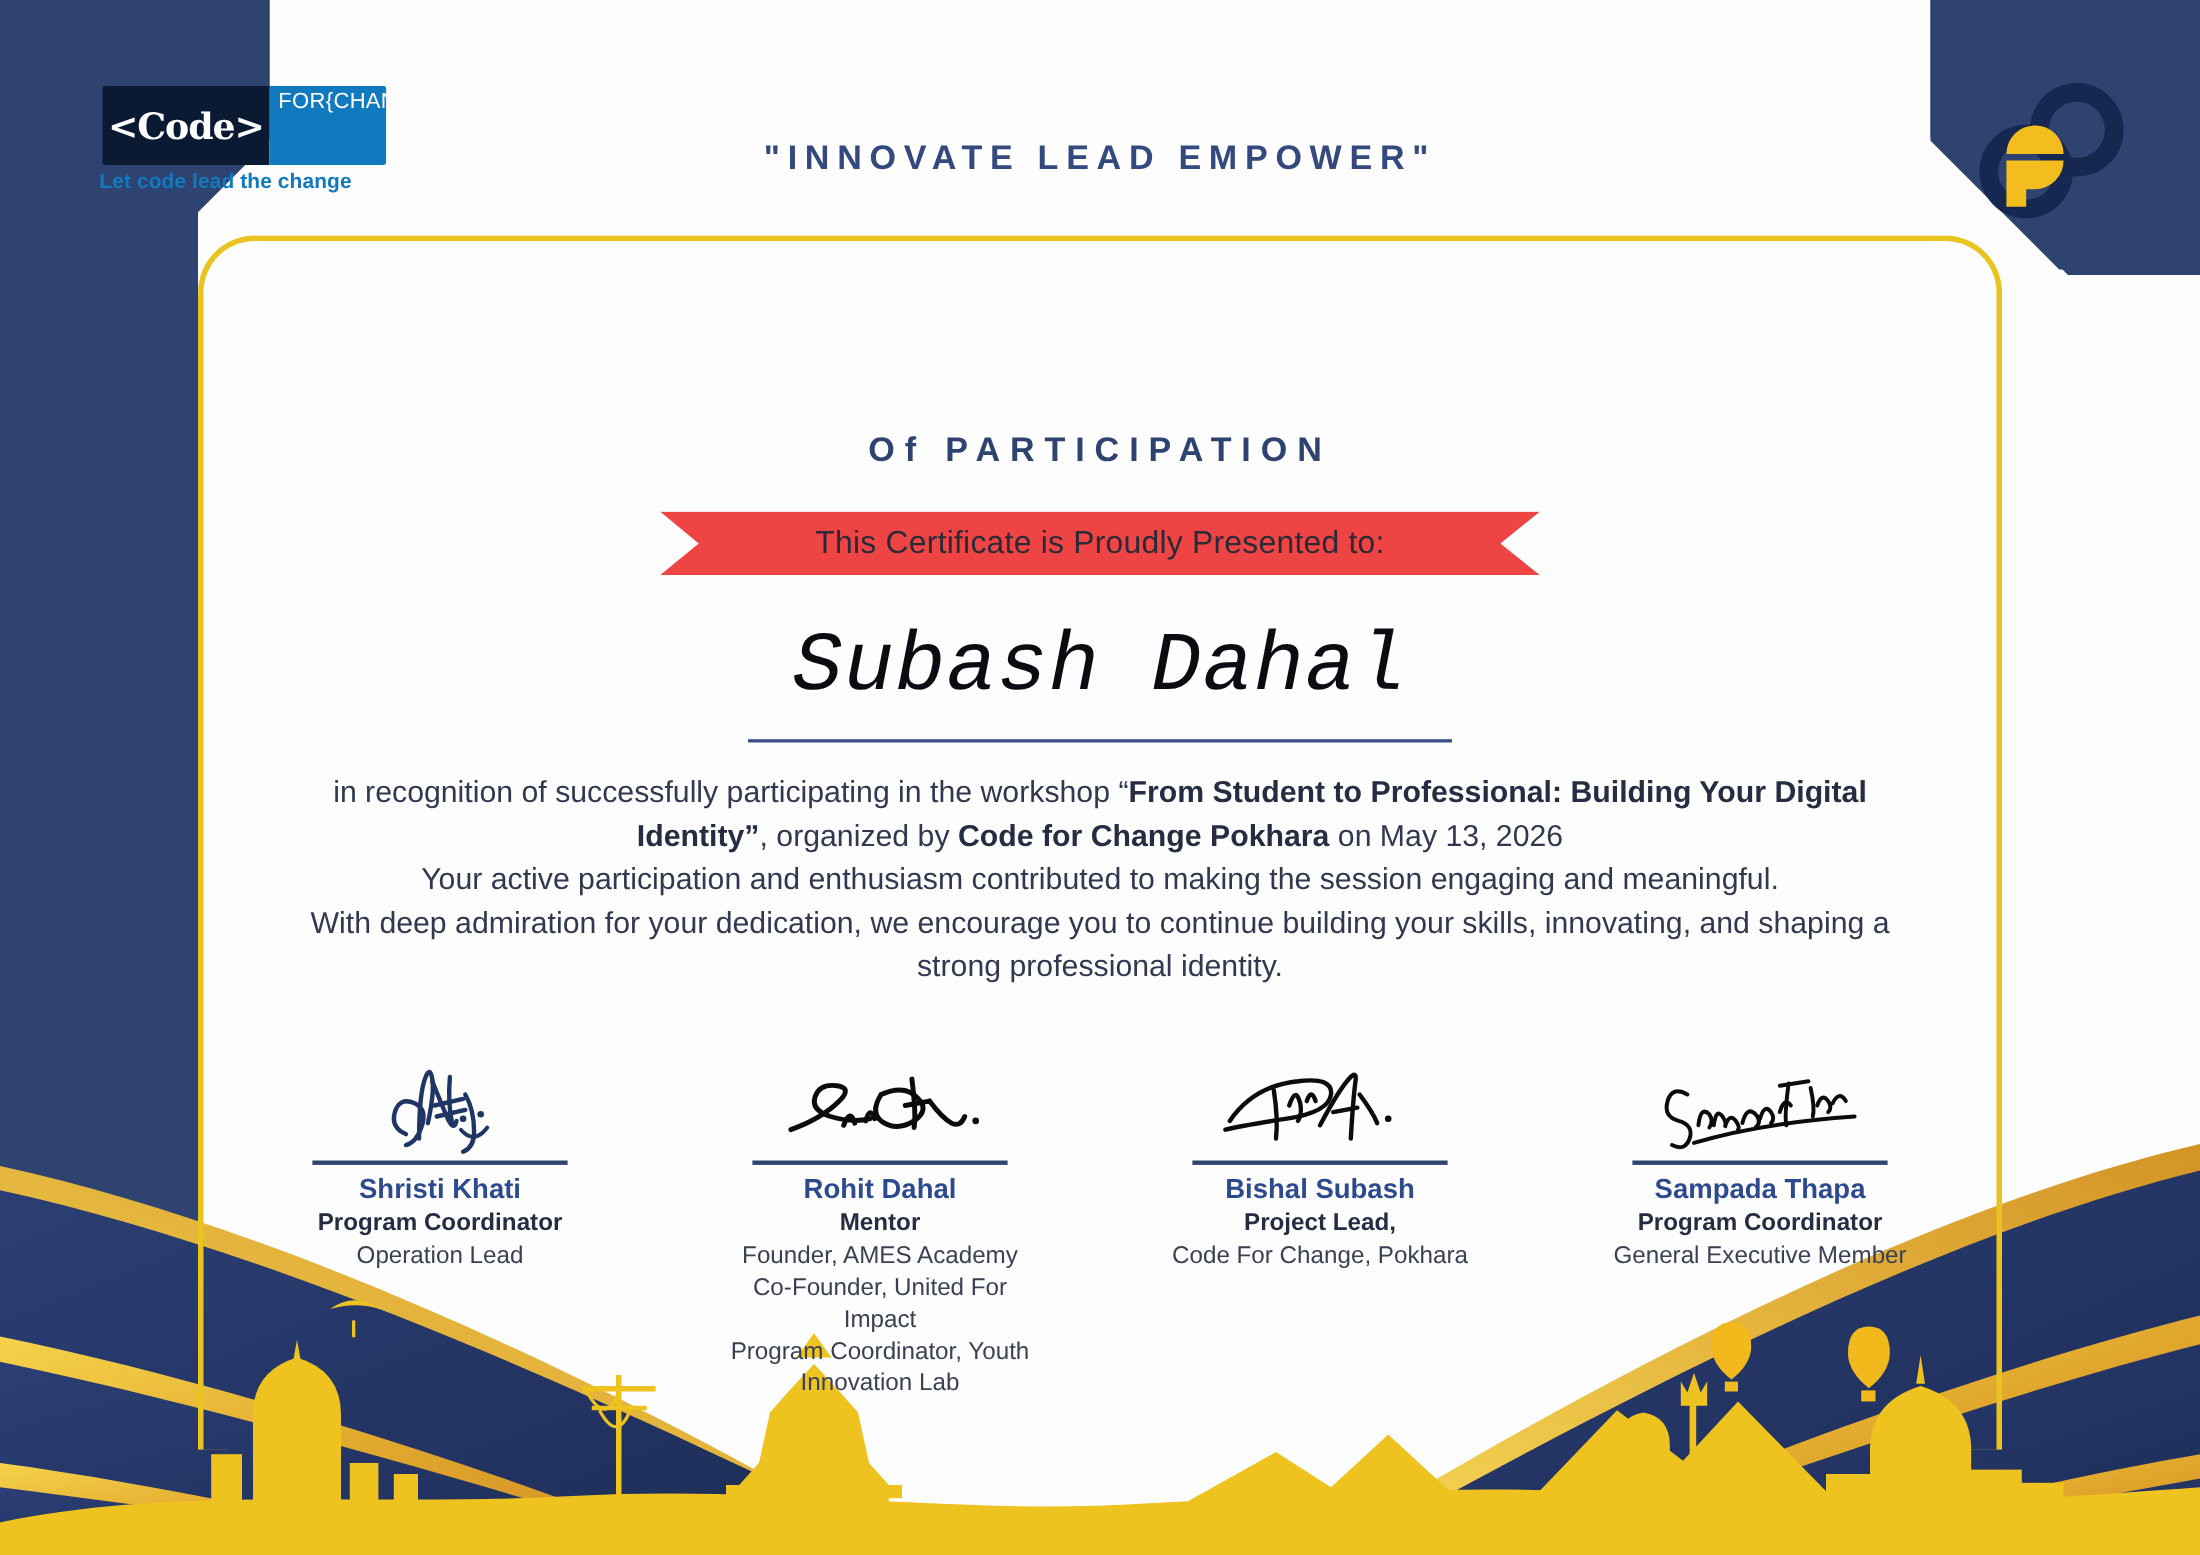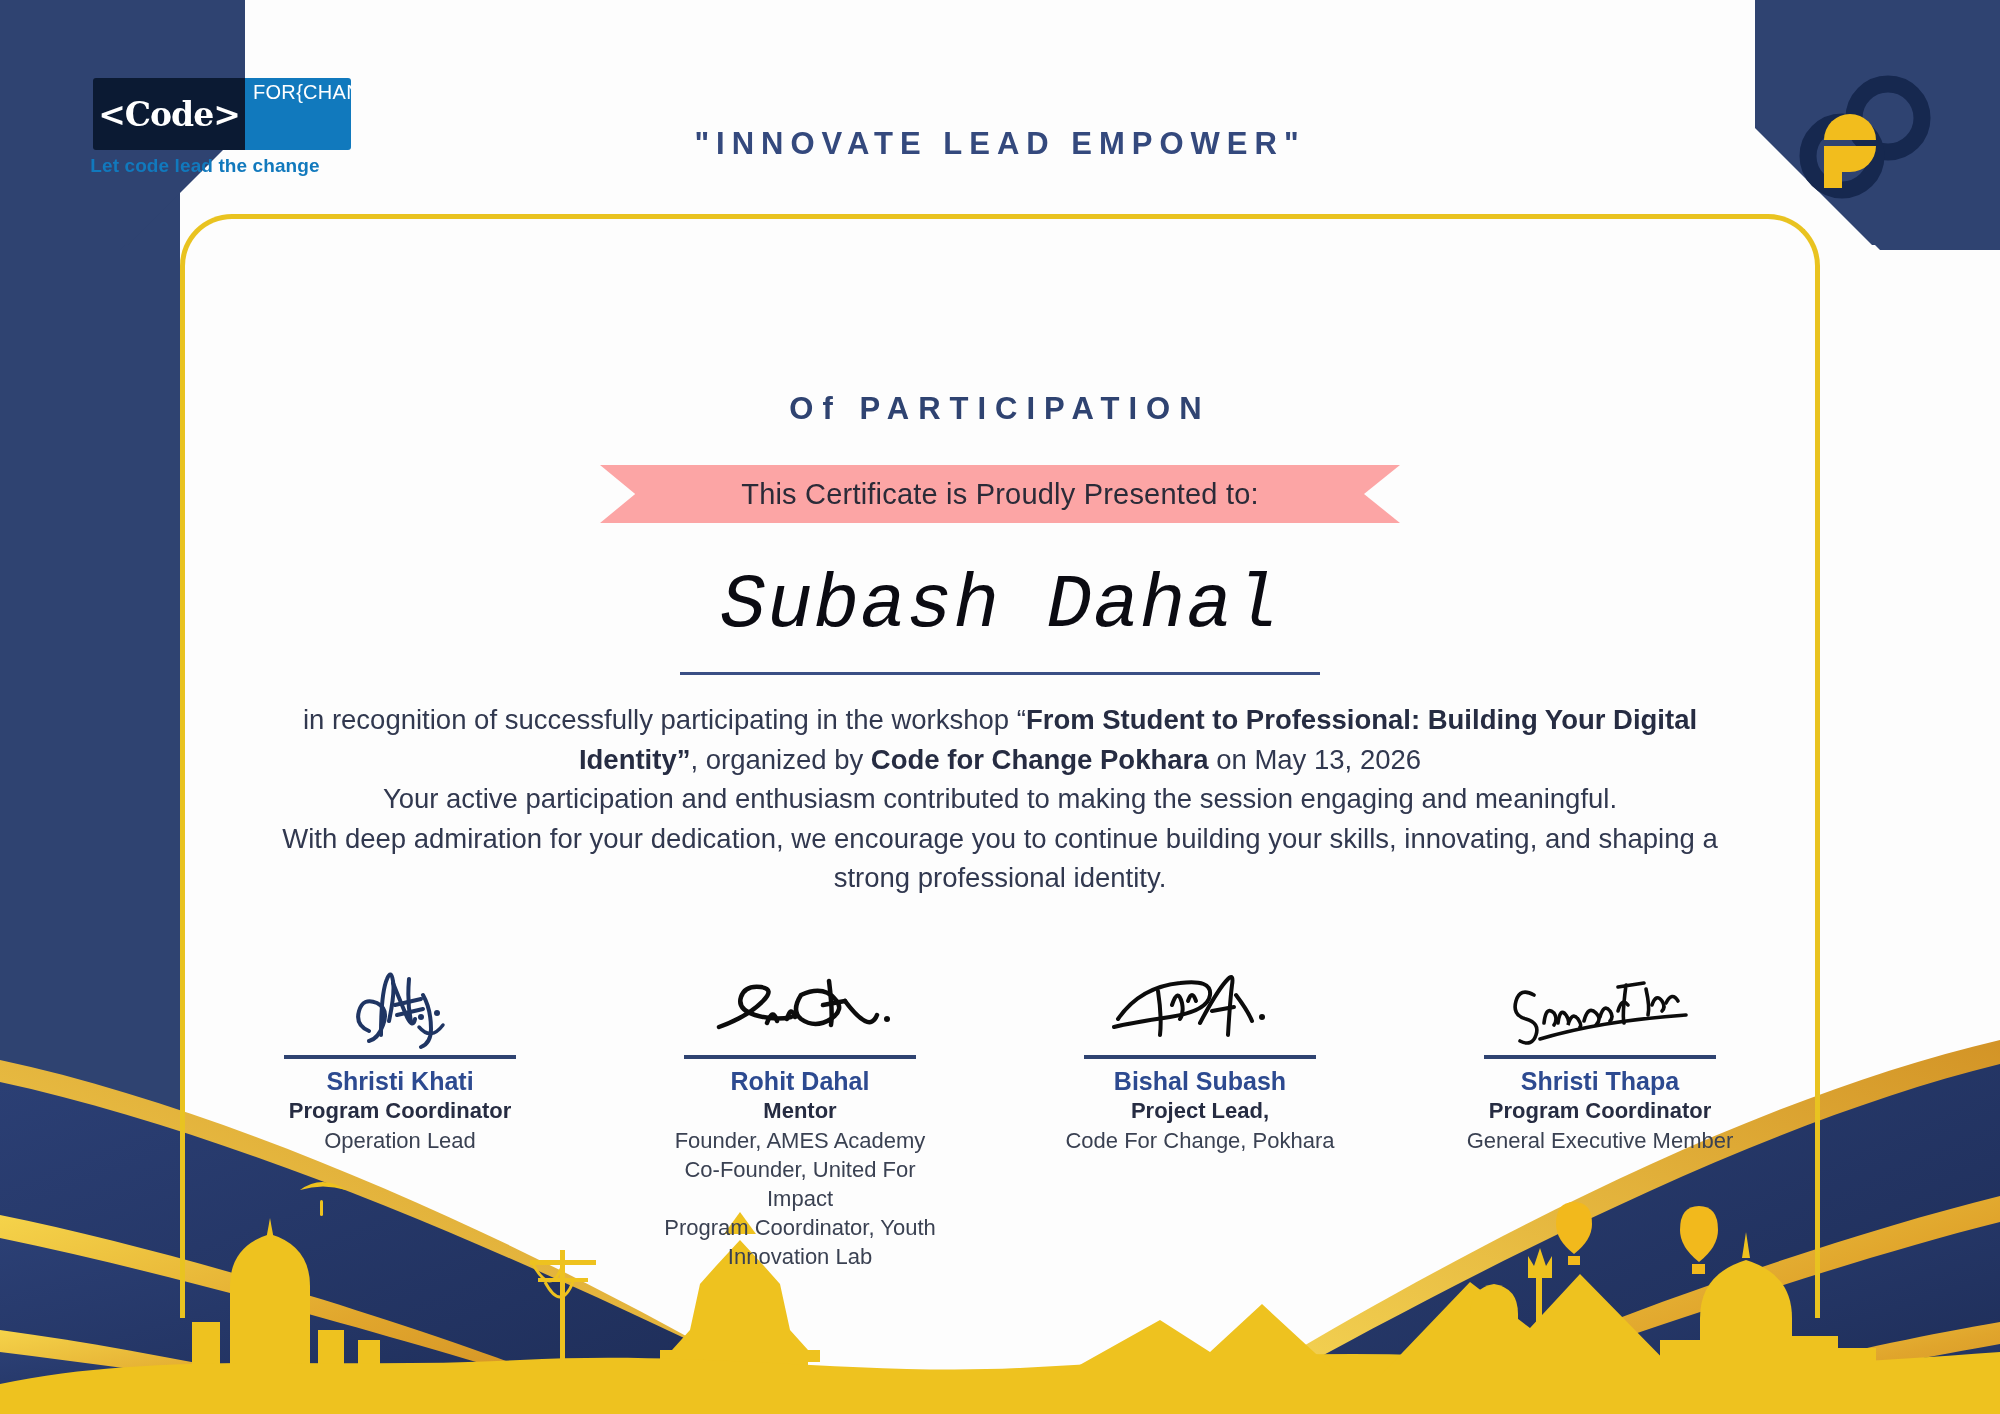--- a/index.html
+++ b/index.html
@@ -58,21 +58,21 @@
     font-family:"Liberation Sans",sans-serif;
   }
   .subtitle{
     position:absolute;left:0;right:0;top:391px;text-align:center;
     color:#2f4371;font-size:31px;font-weight:700;letter-spacing:9px;
   }
 
   
   .ribbon-wrap{position:absolute;left:0;right:0;top:465px;height:62px;display:flex;justify-content:center;}
   .ribbon{
-    position:relative;width:800px;height:58px;background:#fca5a5;
+    position:relative;width:800px;height:58px;background:#ef4444;
     display:flex;align-items:center;justify-content:center;
     clip-path:polygon(0 0,100% 0,100% 100%,0 100%,4.4% 50%);
     color:#2b2b38;font-size:29px;font-weight:400;
   }
   .ribbon::after{content:"";position:absolute;right:0;top:0;width:36px;height:100%;background:#fdfdfd;
     clip-path:polygon(100% 0,100% 100%,0 50%);}
   .ribbon-text{position:relative;z-index:2;font-family:"Liberation Sans",sans-serif;letter-spacing:.2px;}
 
   
   .recipient{
@@ -328,20 +328,20 @@
             <path d="M118,46 q4,-14 10,-6"></path>
             <path d="M126,20 q-4,30 -2,38 M118,22 l26,-4"></path>
             <path d="M146,24 q4,18 2,26"></path>
             <path d="M152,40 q4,-12 10,-4 q4,6 0,10"></path>
             <path d="M166,38 q6,-12 12,-2"></path>
             <path d="M40,74 q60,-18 146,-24"></path>
           </g>
         </svg>
       </div>
       <div class="sig-rule"></div>
-      <div class="sig-name">Shristi Thapa</div>
+      <div class="sig-name">Sampada Thapa</div>
       <div class="sig-role">Program Coordinator</div>
       <div class="sig-org">General Executive Member</div>
     </div>
 
   </div>
 
 </div>
 
 </body></html>

